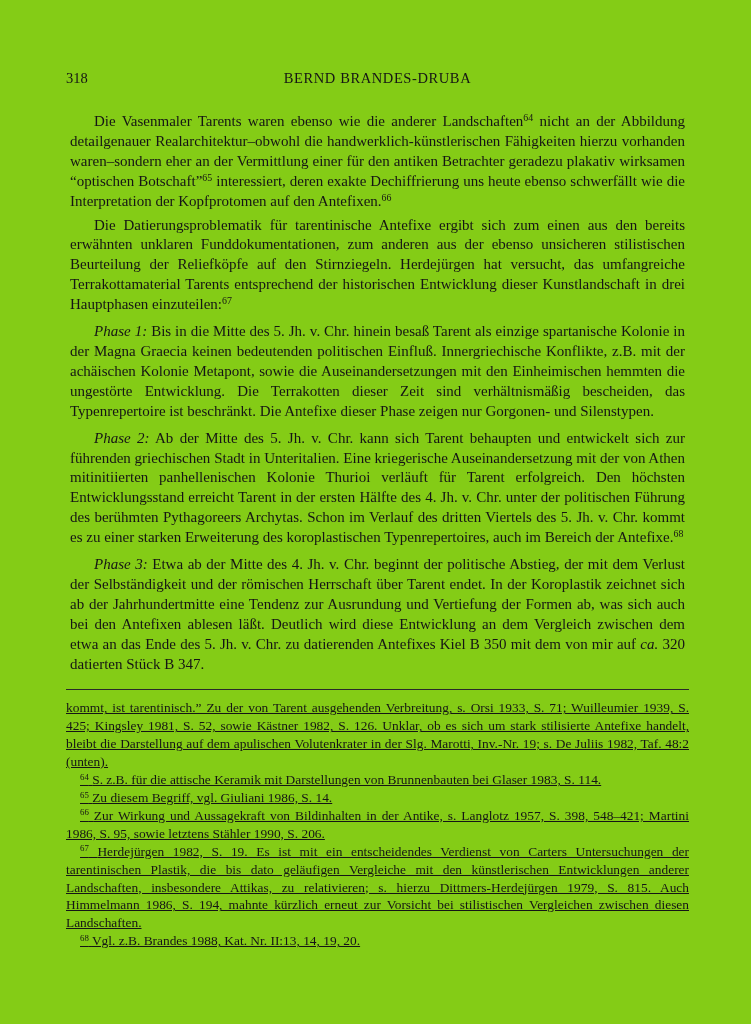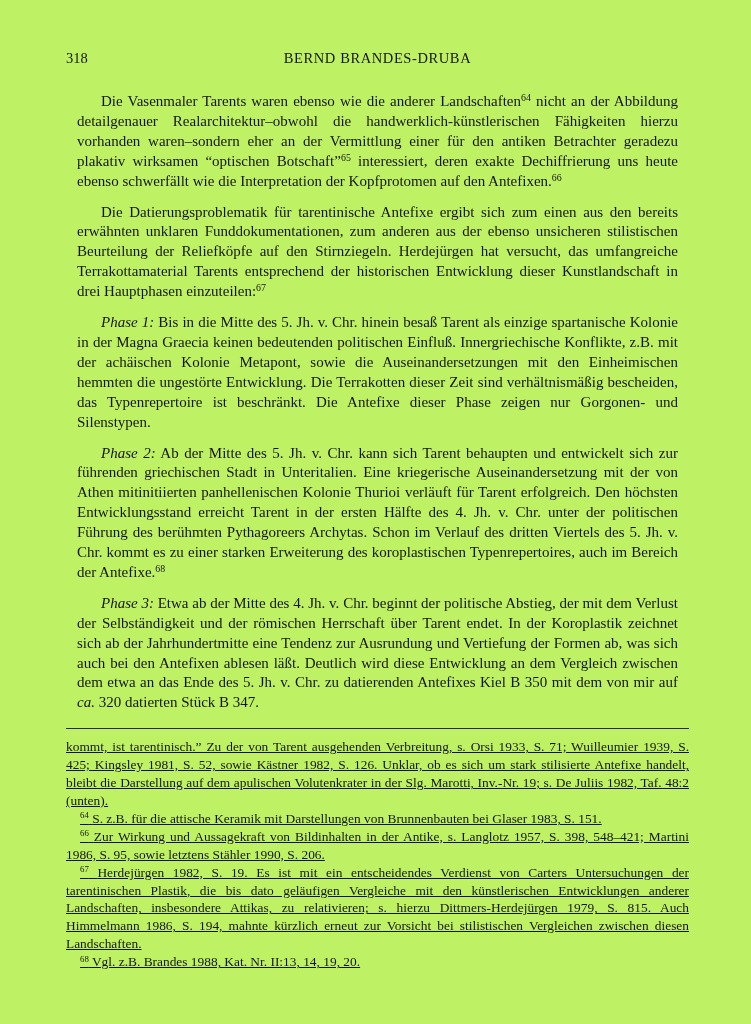--- a/index.html
+++ b/index.html
@@ -5,40 +5,40 @@
   html, body { margin: 0; padding: 0; }
   body {
     width: 751px; height: 1024px;
     background: #f4f4f2;
     font-family: "Liberation Serif", serif;
     color: #151515;
   }
   .page {
     position: relative;
     width: 751px; height: 1024px;
-    background: #bef264;
-    padding: 50px 62px 40px 66px;
+    background: #84cc16;
+    padding: 70px 62px 40px 66px;
     box-sizing: border-box;
     overflow: hidden;
   }
   .running-head {
     position: relative;
     height: 19px;
     font-size: 14.5px;
     margin-bottom: 23px;
   }
   .page-number { position: absolute; left: 0; top: 0; }
   .header-title { display: block; text-align: center; letter-spacing: 0.6px; }
 
   .body-text {
     font-size: 15px;
     line-height: 19.9px;
     text-align: justify;
   }
-  .para { margin: 11px; text-indent: 24px; }
+  .para { margin: 4px; text-indent: 24px; }
   .para:nth-of-type(3),
   .para:nth-of-type(4),
   .para:nth-of-type(5) { margin-top: 7px; }
 
   sup.fn-ref, sup.fn-marker {
     font-size: 0.66em;
     line-height: 0;
     position: relative;
     top: -0.5em;
     vertical-align: baseline;
@@ -74,19 +74,20 @@
       <p class="para"><span>Die Datierungsproblematik für tarentinische Antefixe ergibt sich zum einen aus den bereits erwähnten unklaren Funddokumentationen, zum anderen aus der ebenso unsicheren stilistischen Beurteilung der Reliefköpfe auf den Stirnziegeln.  Herdejürgen hat versucht, das umfangreiche Terrakottamaterial Tarents entsprechend der historischen Entwicklung dieser Kunstlandschaft in drei Hauptphasen einzuteilen:</span><sup class="fn-ref">67</sup></p>
       <p class="para"><em>Phase 1:</em><span> Bis in die Mitte des 5. Jh. v. Chr. hinein besaß Tarent als einzige spartanische Kolonie in der Magna Graecia keinen bedeutenden politischen Einfluß.  Innergriechische Konflikte, z.B. mit der achäischen Kolonie Metapont, sowie die Auseinandersetzungen mit den Einheimischen hemmten die ungestörte Entwicklung.  Die Terrakotten dieser Zeit sind verhältnismäßig bescheiden, das Typenrepertoire ist beschränkt.  Die Antefixe dieser Phase zeigen nur Gorgonen- und Silenstypen.</span></p>
       <p class="para"><em>Phase 2:</em><span> Ab der Mitte des 5. Jh. v. Chr. kann sich Tarent behaupten und entwickelt sich zur führenden griechischen Stadt in Unteritalien.  Eine kriegerische Auseinandersetzung mit der von Athen mitinitiierten panhellenischen Kolonie Thurioi verläuft für Tarent erfolgreich. Den höchsten Entwicklungsstand erreicht Tarent in der ersten Hälfte des 4. Jh. v. Chr. unter der politischen Führung des berühmten Pythagoreers Archytas.  Schon im Verlauf des dritten Viertels des 5. Jh. v. Chr. kommt es zu einer starken Erweiterung des koroplastischen Typenrepertoires, auch im Bereich der Antefixe.</span><sup class="fn-ref">68</sup></p>
       <p class="para"><em>Phase 3:</em><span> Etwa ab der Mitte des 4. Jh. v. Chr. beginnt der politische Abstieg, der mit dem Verlust der Selbständigkeit und der römischen Herrschaft über Tarent endet.  In der Koroplastik zeichnet sich ab der Jahrhundertmitte eine Tendenz zur Ausrundung und Vertiefung der Formen ab, was sich auch bei den Antefixen ablesen läßt.  Deutlich wird diese Entwicklung an dem Vergleich zwischen dem etwa an das Ende des 5. Jh. v. Chr. zu datierenden Antefixes Kiel B 350 mit dem von mir auf </span><em>ca.</em><span> 320 datierten Stück B 347.</span></p>
     </main>
 
   <hr class="footnote-rule">
 
   <section class="footnotes" id="footnotes-container">
       <p class="footnote"><span>kommt, ist tarentinisch.” Zu der von Tarent ausgehenden Verbreitung, s. Orsi 1933, S. 71; Wuilleumier 1939, S. 425; Kingsley 1981, S. 52, sowie Kästner 1982, S. 126.  Unklar, ob es sich um stark stilisierte Antefixe handelt, bleibt die Darstellung auf dem apulischen Volutenkrater in der Slg. Marotti, Inv.-Nr. 19; s. De Juliis 1982, Taf. 48:2 (unten).</span></p>
-      <p class="footnote numbered"><sup class="fn-marker">64</sup> <span>S. z.B. für die attische Keramik mit Darstellungen von Brunnenbauten bei Glaser 1983, S. 151.</span></p>
+      <p class="footnote numbered"><sup class="fn-marker">64</sup> <span>S. z.B. für die attische Keramik mit Darstellungen von Brunnenbauten bei Glaser 1983, S. 114.</span></p>
+      <p class="footnote numbered"><sup class="fn-marker">65</sup> <span>Zu diesem Begriff, vgl. Giuliani 1986, S. 14.</span></p>
       <p class="footnote numbered"><sup class="fn-marker">66</sup> <span>Zur Wirkung und Aussagekraft von Bildinhalten in der Antike, s. Langlotz 1957, S. 398, 548–421; Martini 1986, S. 95, sowie letztens Stähler 1990, S. 206.</span></p>
       <p class="footnote numbered"><sup class="fn-marker">67</sup> <span>Herdejürgen 1982, S. 19.  Es ist mit ein entscheidendes Verdienst von Carters Untersuchungen der tarentinischen Plastik, die bis dato geläufigen Vergleiche mit den künstlerischen Entwicklungen anderer Landschaften, insbesondere Attikas, zu relativieren; s. hierzu Dittmers-Herdejürgen 1979, S. 815.  Auch Himmelmann 1986, S. 194, mahnte kürzlich erneut zur Vorsicht bei stilistischen Vergleichen zwischen diesen Landschaften.</span></p>
       <p class="footnote numbered"><sup class="fn-marker">68</sup> <span>Vgl. z.B. Brandes 1988, Kat. Nr. II:13, 14, 19, 20.</span></p>
     </section>
 
 </div>
 
 </body></html>

